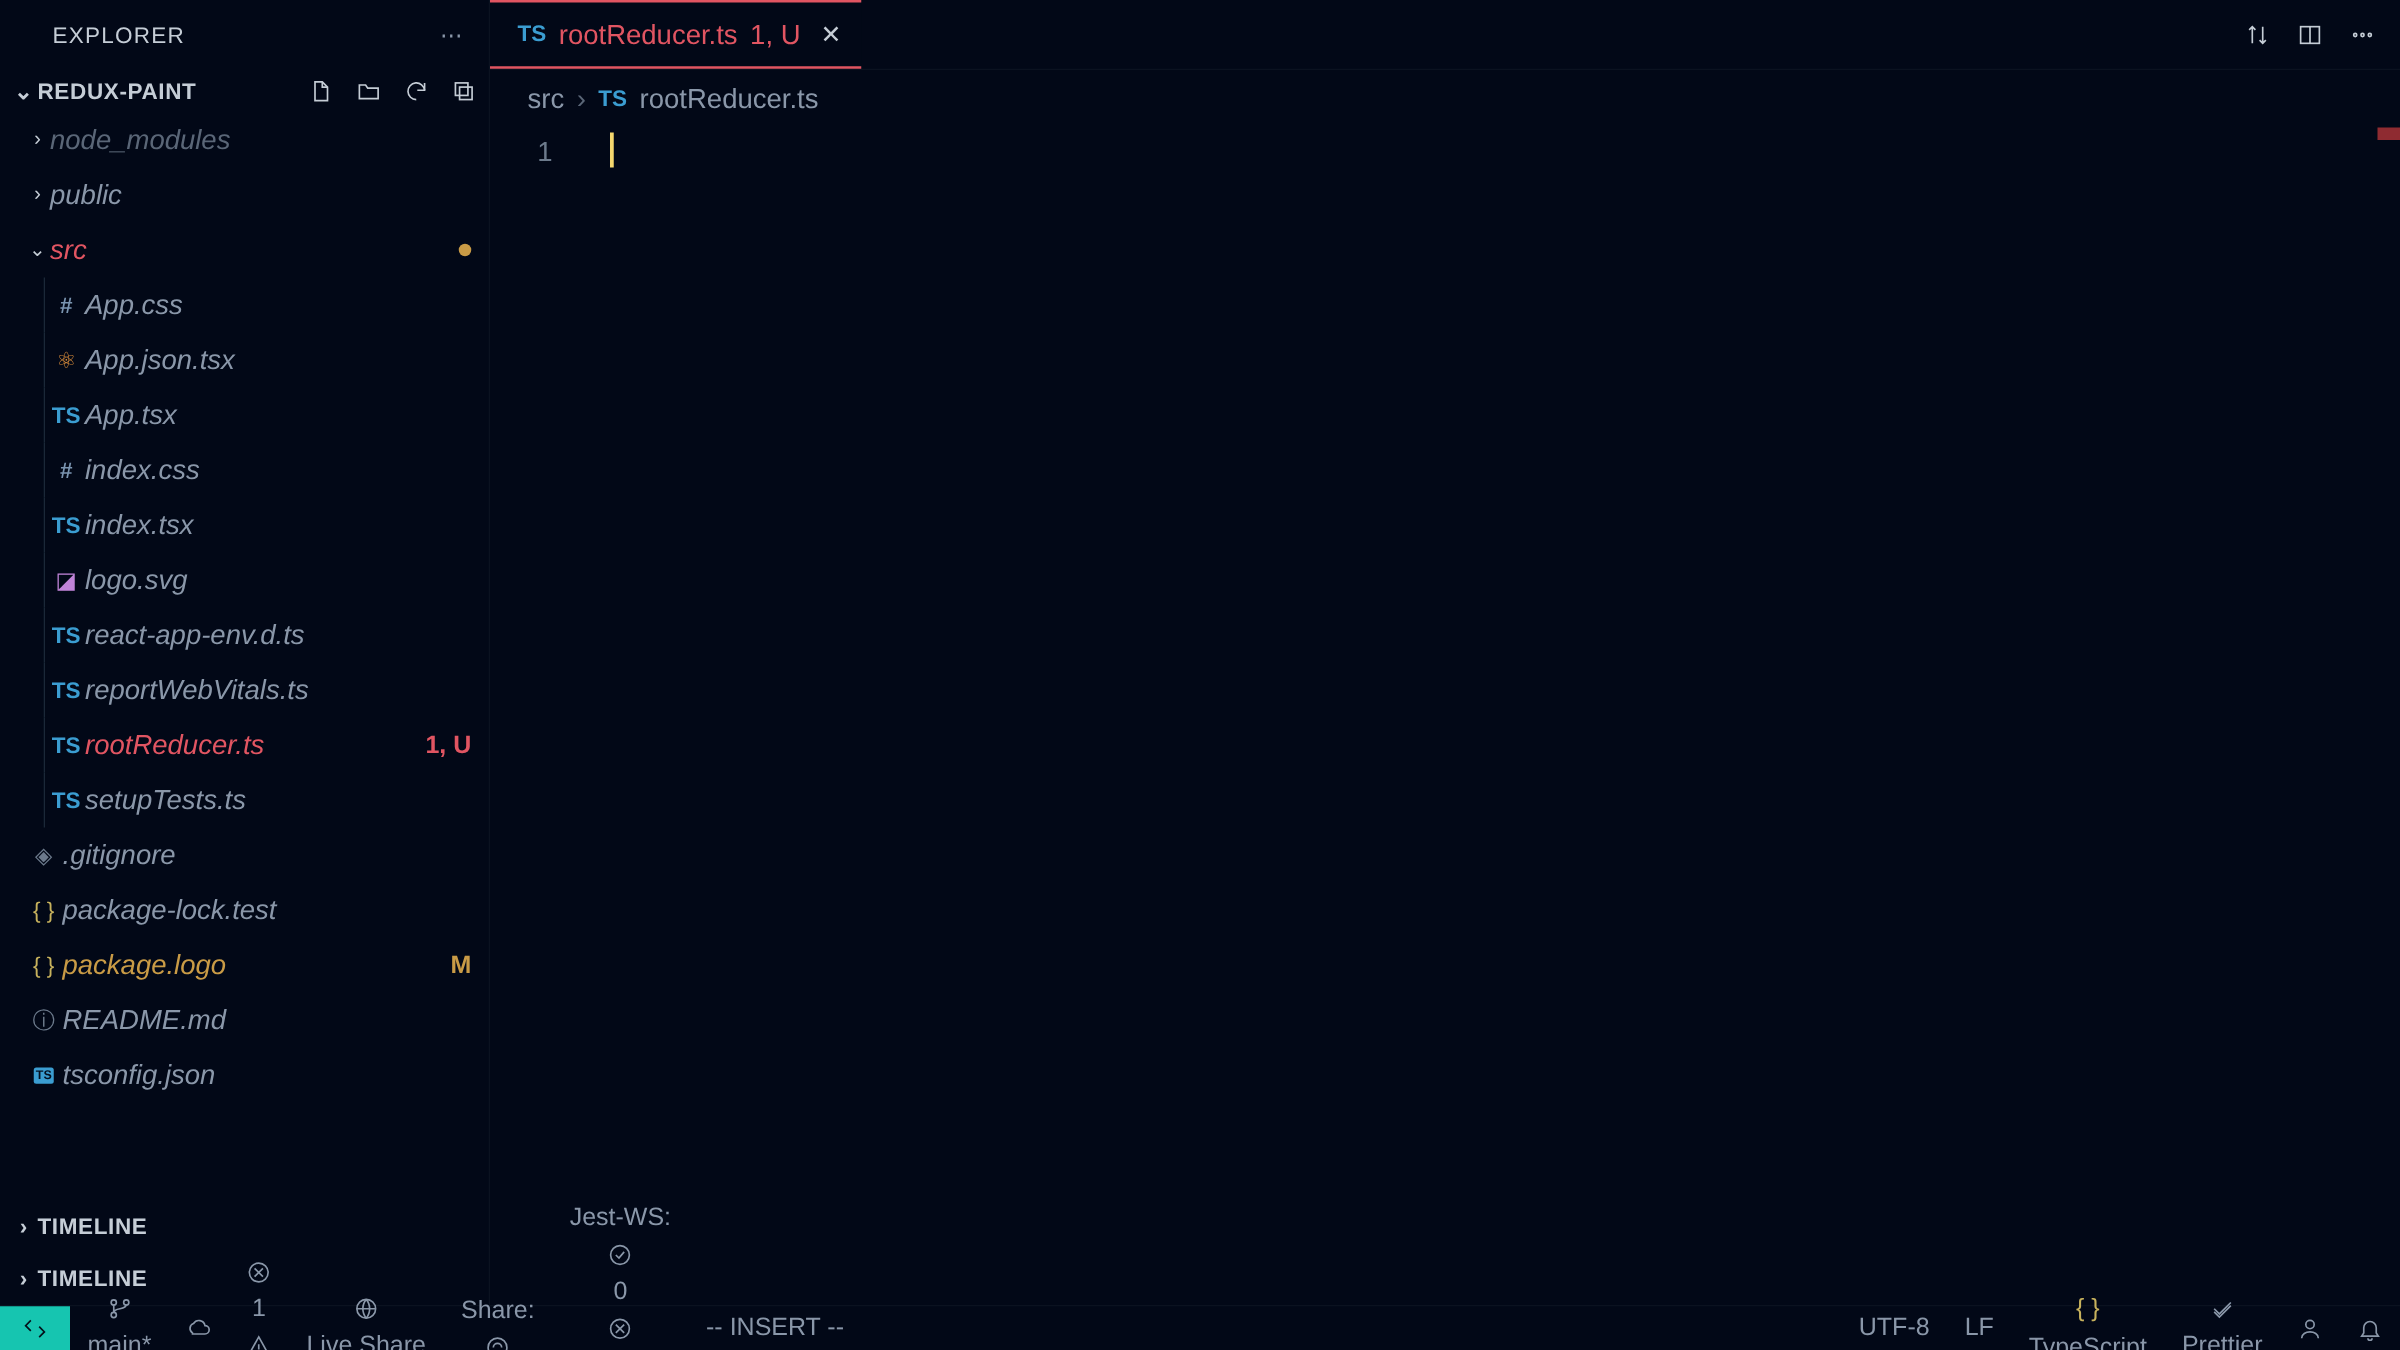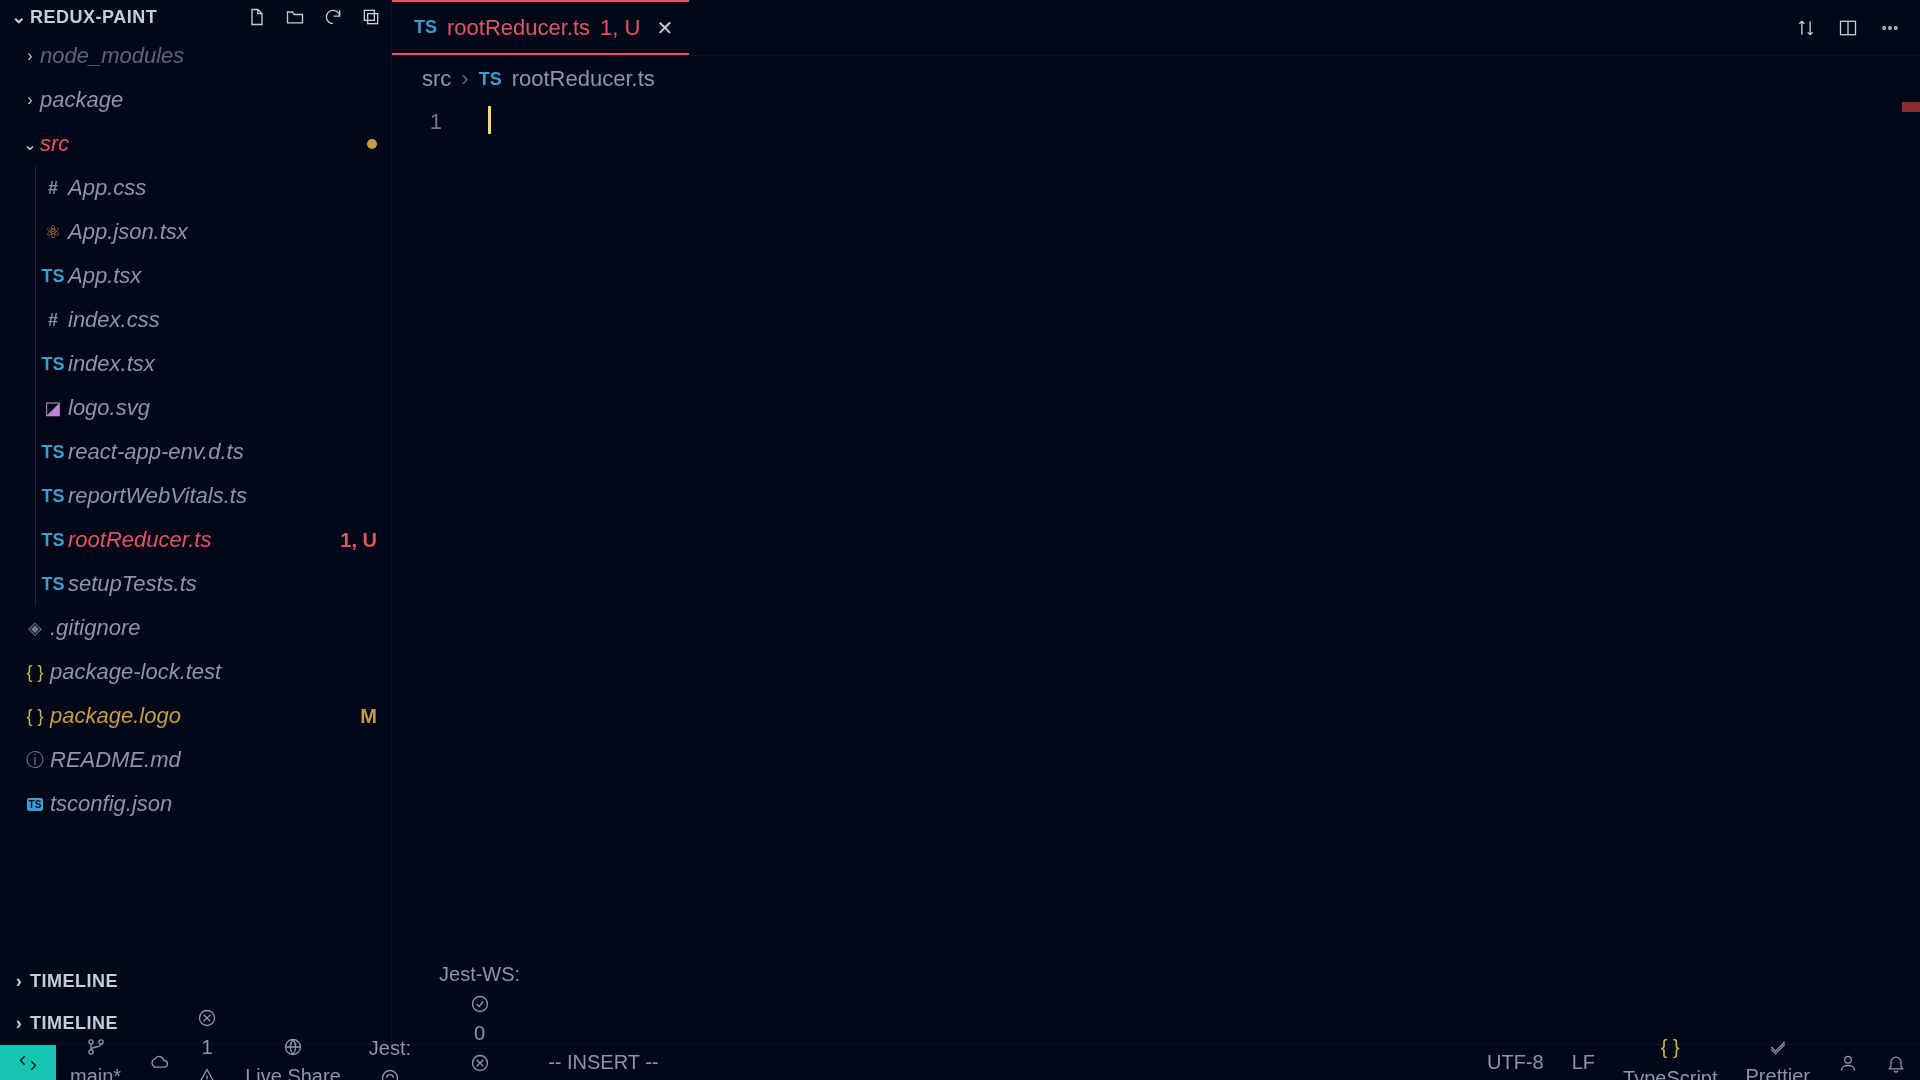--- a/index.html
+++ b/index.html
@@ -210,20 +210,24 @@
 .info-icon { color:#6c7a8c; }
 .tsconfig-icon { background:#3b9dd1; color:#041020; font-size:10px; font-weight:700; padding:1px 2px; border-radius:2px;}
 </style>
 </head>
 <body>
 
 <div class="container">
   <div class="main">
 
     <div class="sidebar">
+      <div class="explorer-header">
+        <span>EXPLORER</span>
+        <span class="dots">⋯</span>
+      </div>
       <div class="project-header">
         <span class="chev">⌄</span>
         <span>REDUX-PAINT</span>
         <span class="project-actions">
           <span class="ic">
               <svg viewBox="0 0 24 24">
                 <path d="M13 3H6v18h12V8l-5-5z"></path>
                 <path d="M13 3v5h5"></path>
               </svg>
             </span>
@@ -248,21 +252,21 @@
       </div>
 
       <div class="tree">
 
         <div class="tree-row dimmed indent-0">
           <span class="chev">›</span>
           <span class="label">node_modules</span>
         </div>
         <div class="tree-row indent-0">
           <span class="chev">›</span>
-          <span class="label">package</span>
+          <span class="label">public</span>
         </div>
         <div class="tree-row open-folder indent-0">
           <span class="chev">⌄</span>
           <span class="label">src</span>
           <span class="dirty-dot"></span>
         </div>
 
         <div class="tree-row indent-1">
           <span class="indent-2-guide"></span>
           <span class="icon hash-icon">#</span>
@@ -442,21 +446,21 @@
     <div class="seg">
       <span class="ic">
           <svg viewBox="0 0 24 24">
             <circle cx="12" cy="12" r="9"></circle>
             <path d="M12 3a14 14 0 0 1 0 18M12 3a14 14 0 0 0 0 18M3 12h18"></path>
           </svg>
         </span>
       <span>Live Share</span>
     </div>
     <div class="seg">
-      <span>Jest:</span>
+      <span>Share:</span>
       <span class="ic">
           <svg viewBox="0 0 24 24">
             <circle cx="12" cy="12" r="9"></circle>
             <path d="M8 12a4 4 0 0 1 8 0"></path>
           </svg>
         </span>
     </div>
     <div class="seg">
       <span>Jest-WS:</span>
       <span class="ic">

